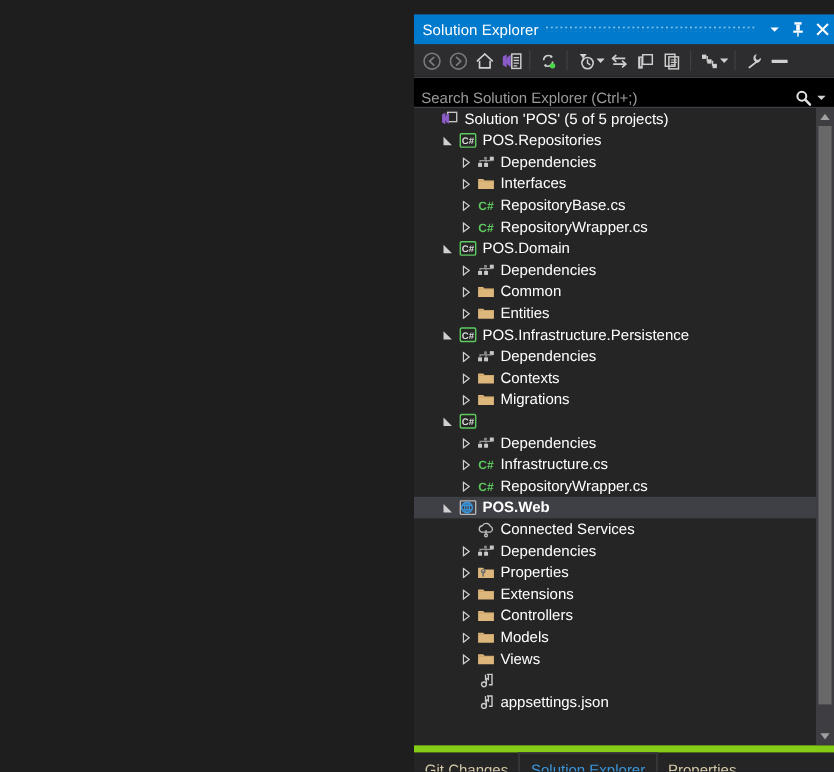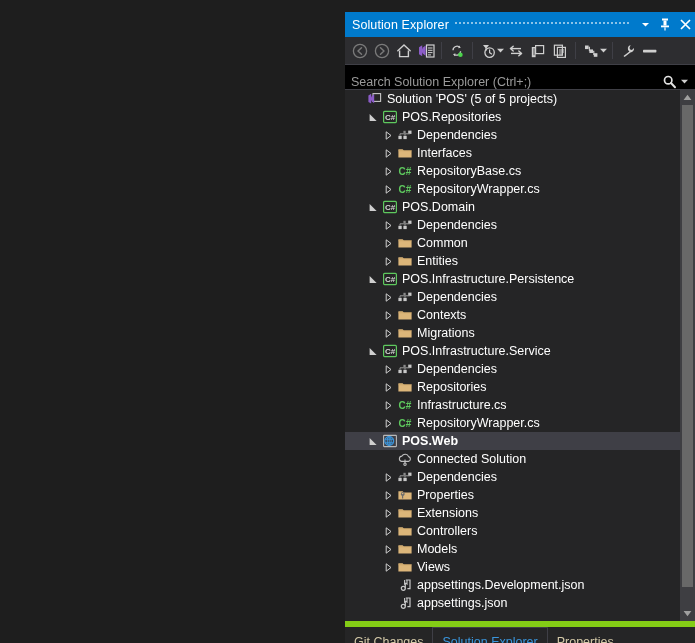--- a/index.html
+++ b/index.html
@@ -610,21 +610,20 @@
               <svg width="9" height="9" viewBox="0 0 9 9" style="display:block">
                 <path d="M0.6 1 L7.6 8 L0.6 8 Z" fill="#cfcfcf"></path>
               </svg>
             </div>
             <div class="icon">
               <svg width="16" height="16" viewBox="0 0 16 16" style="display:block">
                 <rect x="1.6" y="2.4" width="12.8" height="11.2" rx="1" fill="none" stroke="#5ec95e" stroke-width="1.2"></rect>
                 <text x="8" y="11.2" font-family="Liberation Sans, sans-serif" font-size="8" font-weight="bold" fill="#d8d8d8" text-anchor="middle">C#</text>
               </svg>
             </div>
-            <span class="label">POS.Infrastructure.Service</span>
           </div>
           <div class="row">
             <div class="indent" style="width: 35px;"></div>
             <div class="twisty">
               <svg width="9" height="9" viewBox="0 0 9 9" style="display:block">
                 <path d="M2.2 0.8 L7 4.5 L2.2 8.2 Z" fill="none" stroke="#cfcfcf" stroke-width="1"></path>
               </svg>
             </div>
             <div class="icon">
               <svg width="16" height="16" viewBox="0 0 16 16" style="display:block">
@@ -640,35 +639,20 @@
           </div>
           <div class="row">
             <div class="indent" style="width: 35px;"></div>
             <div class="twisty">
               <svg width="9" height="9" viewBox="0 0 9 9" style="display:block">
                 <path d="M2.2 0.8 L7 4.5 L2.2 8.2 Z" fill="none" stroke="#cfcfcf" stroke-width="1"></path>
               </svg>
             </div>
             <div class="icon">
               <svg width="16" height="16" viewBox="0 0 16 16" style="display:block">
-                <path d="M1.4 12.6 L1.4 4.2 L5.6 4.2 L6.9 5.6 L14.6 5.6 L14.6 12.6 Z" fill="#dcb67a"></path>
-                <path d="M1.4 5.4 L14.6 5.4 L14.6 6.2 L1.4 6.2 Z" fill="#c9a367"></path>
-              </svg>
-            </div>
-            <span class="label">Repositories</span>
-          </div>
-          <div class="row">
-            <div class="indent" style="width: 35px;"></div>
-            <div class="twisty">
-              <svg width="9" height="9" viewBox="0 0 9 9" style="display:block">
-                <path d="M2.2 0.8 L7 4.5 L2.2 8.2 Z" fill="none" stroke="#cfcfcf" stroke-width="1"></path>
-              </svg>
-            </div>
-            <div class="icon">
-              <svg width="16" height="16" viewBox="0 0 16 16" style="display:block">
                 <text x="8" y="12" font-family="Liberation Sans, sans-serif" font-size="10" font-weight="bold" fill="#5ec95e" text-anchor="middle">C#</text>
               </svg>
             </div>
             <span class="label">Infrastructure.cs</span>
           </div>
           <div class="row">
             <div class="indent" style="width: 35px;"></div>
             <div class="twisty">
               <svg width="9" height="9" viewBox="0 0 9 9" style="display:block">
                 <path d="M2.2 0.8 L7 4.5 L2.2 8.2 Z" fill="none" stroke="#cfcfcf" stroke-width="1"></path>
@@ -701,21 +685,21 @@
           <div class="row">
             <div class="indent" style="width: 35px;"></div>
             <div class="twisty"></div>
             <div class="icon">
               <svg width="16" height="16" viewBox="0 0 16 16" style="display:block">
                 <path d="M4.4 10.4 A2.7 2.7 0 0 1 4.9 5.1 A3.7 3.7 0 0 1 11.6 5.6 A2.5 2.5 0 0 1 11.6 10.4 Z" fill="none" stroke="#c0c0c0" stroke-width="1.1"></path>
                 <path d="M8 8.6 L8 12.6" stroke="#c0c0c0" stroke-width="1.1"></path>
                 <circle cx="8" cy="13.2" r="1.2" fill="none" stroke="#c0c0c0" stroke-width="1.1"></circle>
               </svg>
             </div>
-            <span class="label">Connected Solution</span>
+            <span class="label">Connected Services</span>
           </div>
           <div class="row">
             <div class="indent" style="width: 35px;"></div>
             <div class="twisty">
               <svg width="9" height="9" viewBox="0 0 9 9" style="display:block">
                 <path d="M2.2 0.8 L7 4.5 L2.2 8.2 Z" fill="none" stroke="#cfcfcf" stroke-width="1"></path>
               </svg>
             </div>
             <div class="icon">
               <svg width="16" height="16" viewBox="0 0 16 16" style="display:block">
@@ -809,21 +793,20 @@
             <div class="indent" style="width: 35px;"></div>
             <div class="twisty"></div>
             <div class="icon">
               <svg width="16" height="16" viewBox="0 0 16 16" style="display:block">
                 <path d="M8.8 3 L13 3 L13 11.6 L10.4 11.6" fill="none" stroke="#c8c8c8" stroke-width="1.2"></path>
                 <path d="M10 3 L10 7.2 L8.8 6.2 L7.6 7.2 L7.6 3" fill="none" stroke="#c8c8c8" stroke-width="1.1"></path>
                 <circle cx="6.3" cy="11.3" r="2" fill="none" stroke="#c8c8c8" stroke-width="1.2"></circle>
                 <path d="M8.3 11.3 L8.3 6.6" stroke="#c8c8c8" stroke-width="1.2" fill="none"></path>
               </svg>
             </div>
-            <span class="label">appsettings.Development.json</span>
           </div>
           <div class="row">
             <div class="indent" style="width: 35px;"></div>
             <div class="twisty"></div>
             <div class="icon">
               <svg width="16" height="16" viewBox="0 0 16 16" style="display:block">
                 <path d="M8.8 3 L13 3 L13 11.6 L10.4 11.6" fill="none" stroke="#c8c8c8" stroke-width="1.2"></path>
                 <path d="M10 3 L10 7.2 L8.8 6.2 L7.6 7.2 L7.6 3" fill="none" stroke="#c8c8c8" stroke-width="1.1"></path>
                 <circle cx="6.3" cy="11.3" r="2" fill="none" stroke="#c8c8c8" stroke-width="1.2"></circle>
                 <path d="M8.3 11.3 L8.3 6.6" stroke="#c8c8c8" stroke-width="1.2" fill="none"></path>

